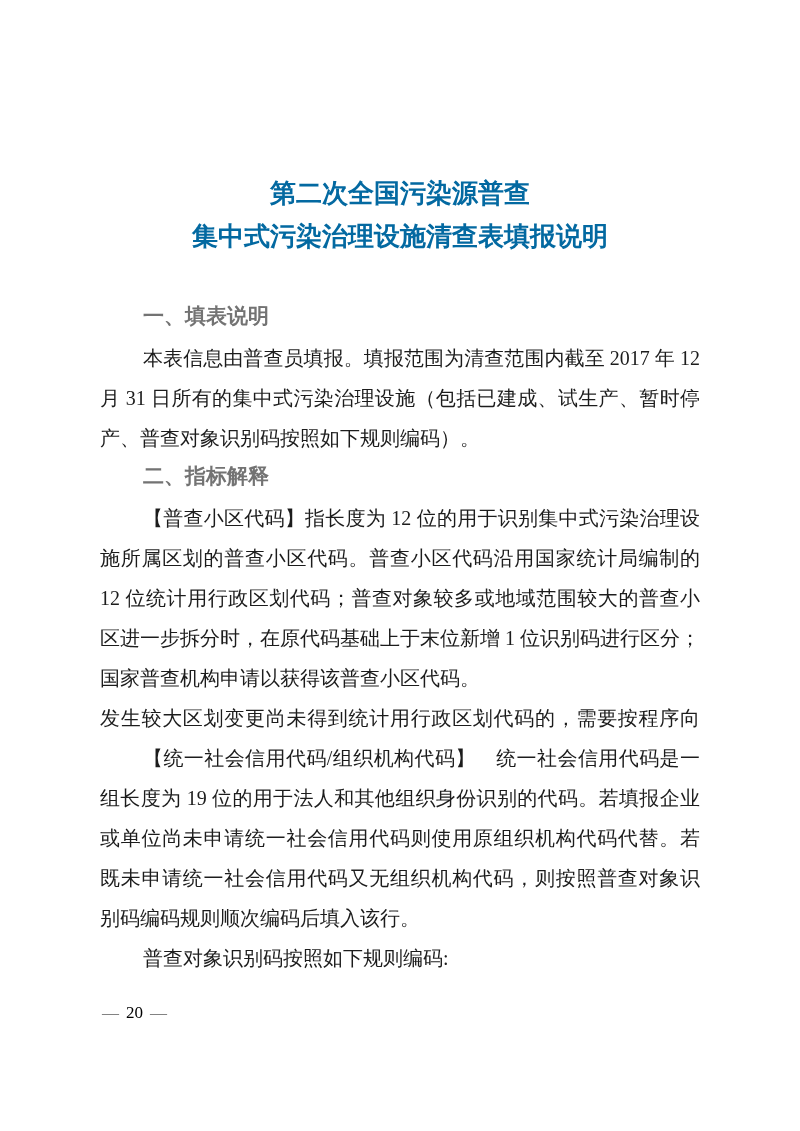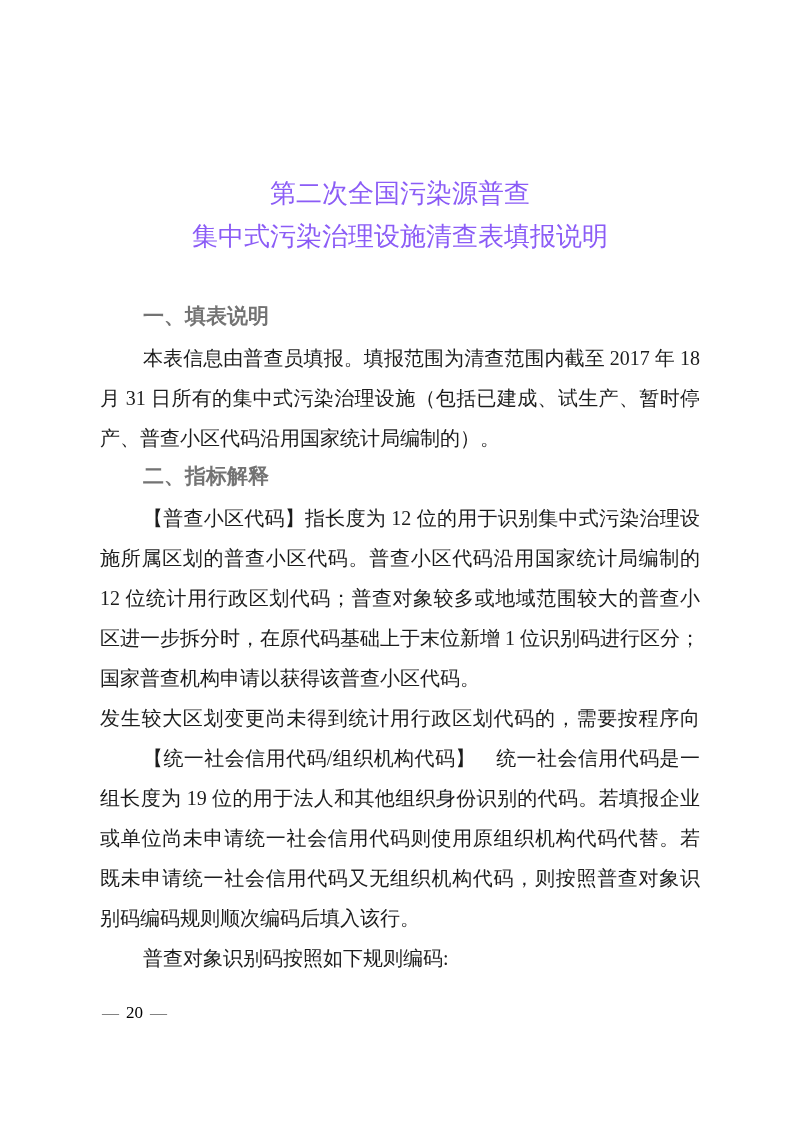--- a/index.html
+++ b/index.html
@@ -13,24 +13,24 @@
   .page {
     position: absolute; inset: 0;
     background: #ffffff;
     overflow: hidden;
   }
   .doc-title {
     position: absolute;
     left: 100px; top: 172px; width: 600px;
     text-align: center;
     font-family: "Liberation Sans", sans-serif;
-    font-weight: 400;
+    font-weight: 700;
     font-size: 26px;
     line-height: 43px;
-    color: #8b5cf6;
+    color: #0369a1;
   }
   .body-text {
     position: absolute;
     left: 100px; top: 298px; width: 600px;
     font-size: 20px;
     line-height: 40px;
     color: #1c1c1c;
   }
   .line {
     height: 40px;
@@ -67,23 +67,23 @@
 
 <div class="page">
 
   <header class="doc-title">
     <div>第二次全国污染源普查</div>
     <div>集中式污染治理设施清查表填报说明</div>
   </header>
 
   <main class="body-text">
     <div class="line heading indent">一、填表说明</div>
-    <div class="line indent justify">本表信息由普查员填报。填报范围为清查范围内截至 2017 年 18</div>
+    <div class="line indent justify">本表信息由普查员填报。填报范围为清查范围内截至 2017 年 12</div>
     <div class="line justify">月 31 日所有的集中式污染治理设施（包括已建成、试生产、暂时停</div>
-    <div class="line">产、普查小区代码沿用国家统计局编制的）。</div>
+    <div class="line">产、普查对象识别码按照如下规则编码）。</div>
     <div class="line heading indent">二、指标解释</div>
     <div class="line indent justify">【普查小区代码】指长度为 12 位的用于识别集中式污染治理设</div>
     <div class="line justify">施所属区划的普查小区代码。普查小区代码沿用国家统计局编制的</div>
     <div class="line justify">12 位统计用行政区划代码；普查对象较多或地域范围较大的普查小</div>
     <div class="line justify">区进一步拆分时，在原代码基础上于末位新增 1 位识别码进行区分；</div>
     <div class="line">国家普查机构申请以获得该普查小区代码。</div>
     <div class="line justify">发生较大区划变更尚未得到统计用行政区划代码的，需要按程序向</div>
     <div class="line indent justify">【统一社会信用代码/组织机构代码】　统一社会信用代码是一</div>
     <div class="line justify">组长度为 19 位的用于法人和其他组织身份识别的代码。若填报企业</div>
     <div class="line justify">或单位尚未申请统一社会信用代码则使用原组织机构代码代替。若</div>

